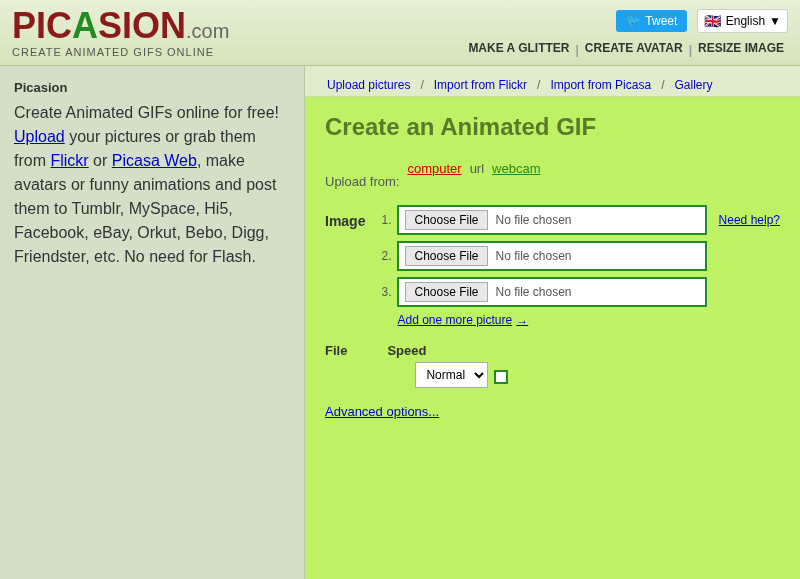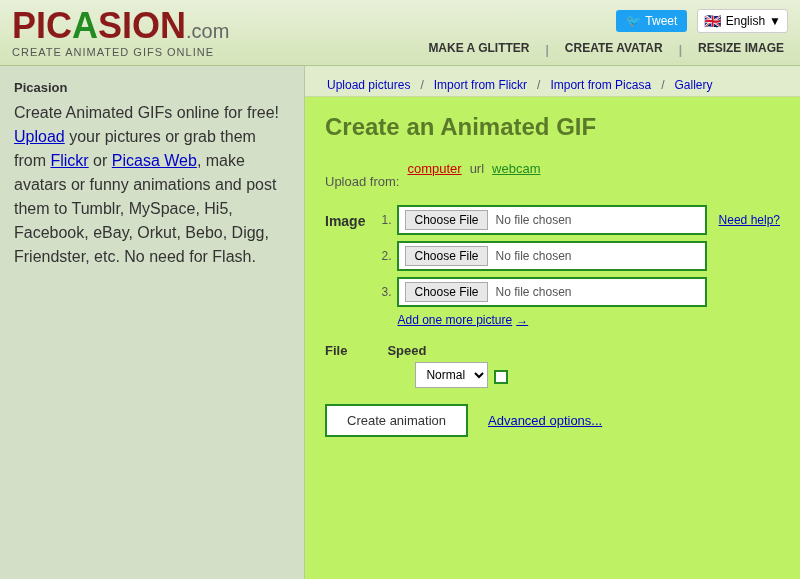--- a/index.html
+++ b/index.html
@@ -63,21 +63,21 @@
       padding: 3px 6px;
       font-size: 12px;
       cursor: pointer;
       display: flex;
       align-items: center;
       gap: 4px;
     }
     #nav-links {
       display: flex;
       align-items: flex-end;
-      gap: 10px;
+      gap: 0;
       font-size: 12px;
       font-weight: bold;
     }
     .nav-link {
       color: #333;
       text-decoration: none;
       padding: 2px 4px;
       cursor: pointer;
     }
     .nav-sep { color: #999; margin: 0 2px; }
@@ -381,20 +381,19 @@
               <option>Normal</option>
               <option>Slow</option>
               <option>Fast</option>
             </select>
             <div id="speed-checkbox" style="width:14px;height:14px;border:2px solid #228B22;background:white;margin-bottom:4px;"></div>
           </div>
         </div>
       </div>
 
       <div id="action-row">
-        <button id="create-btn">Create animation</button>
         <div id="advanced-link">
           <span>Advanced options...</span>
         </div>
       </div>
     </div>
   </div>
 </div>
 
 </body></html>

